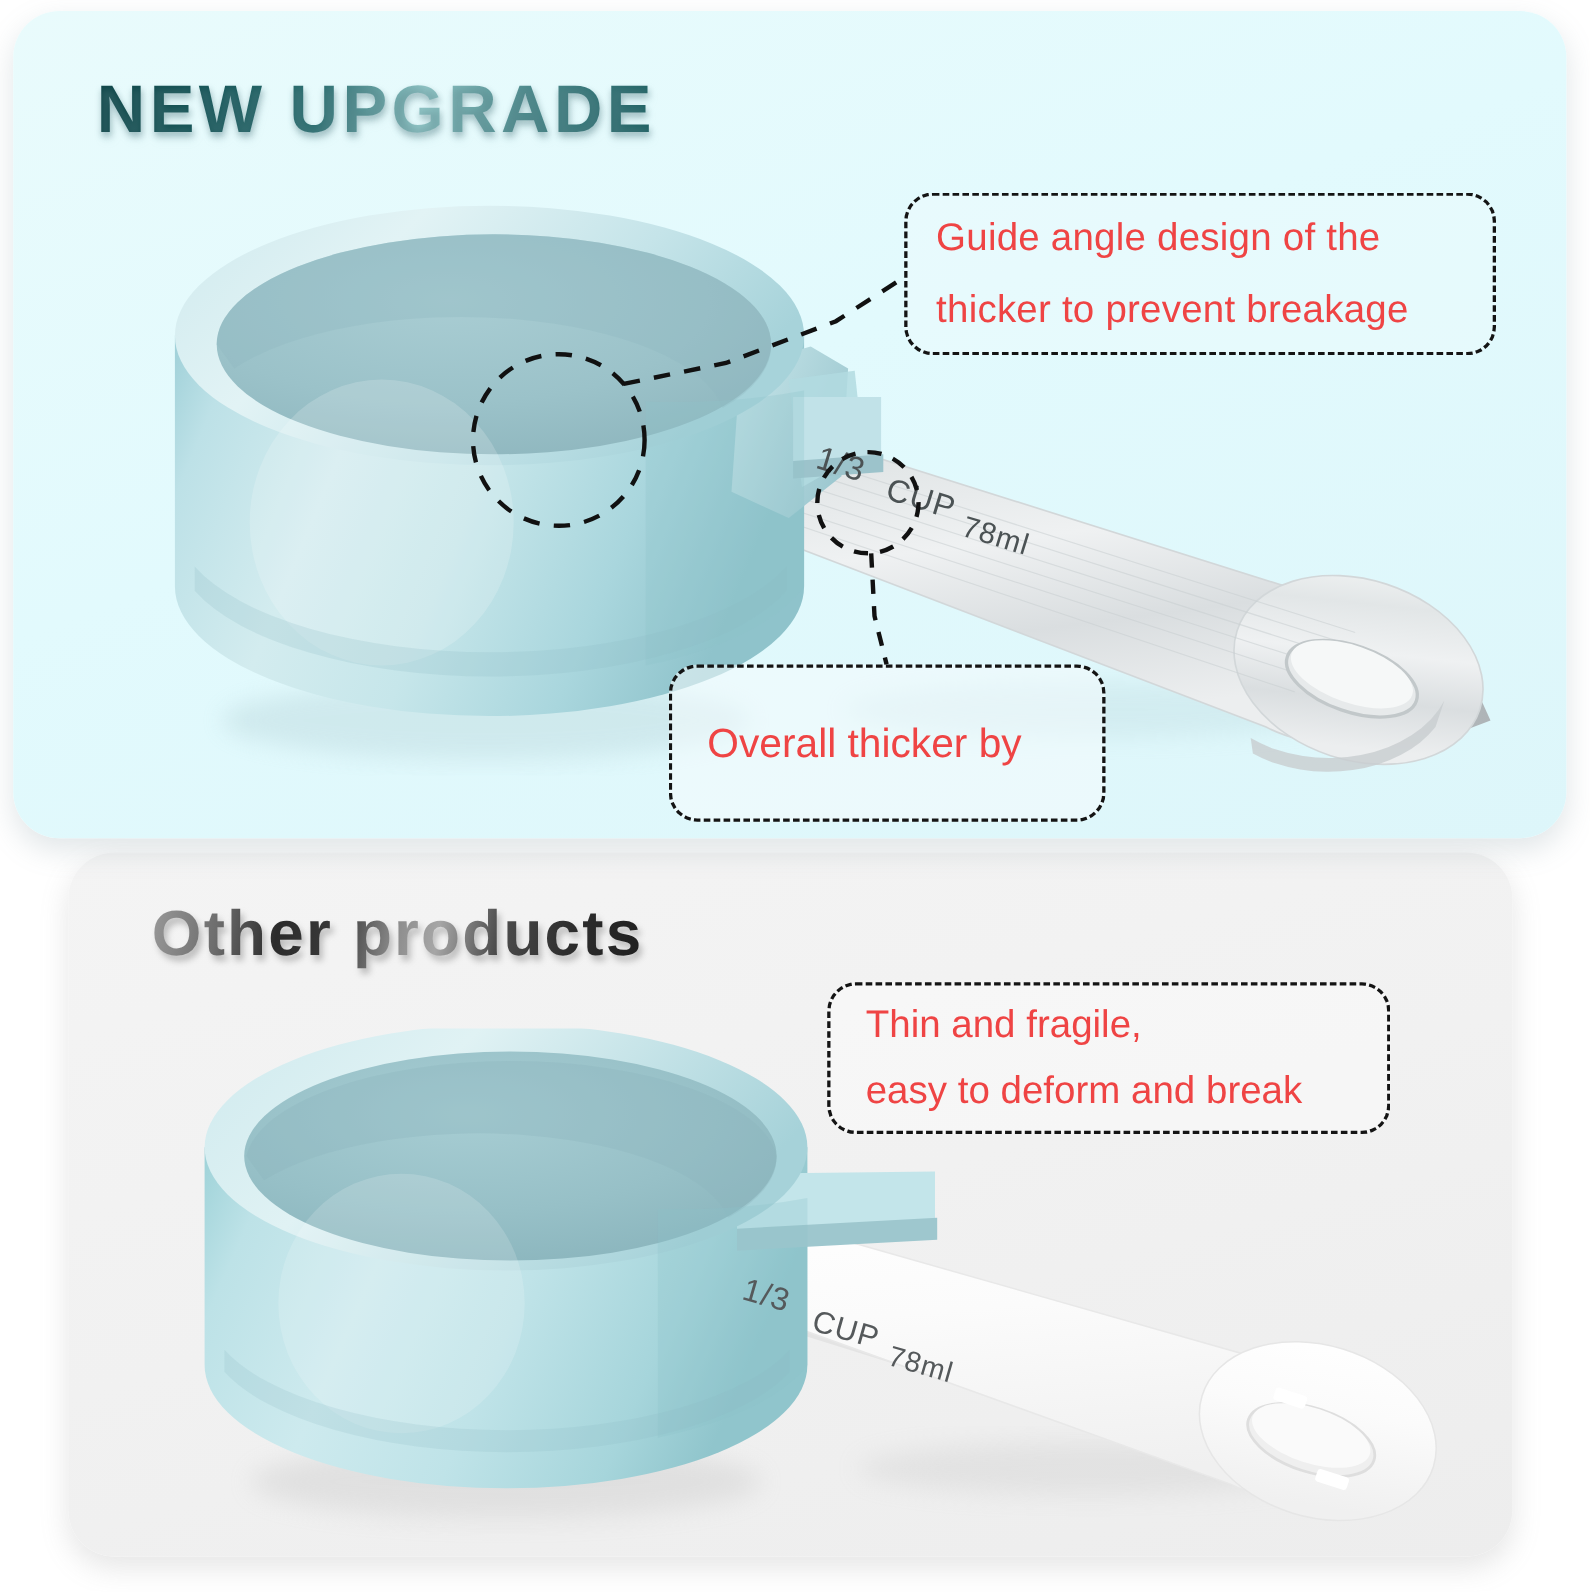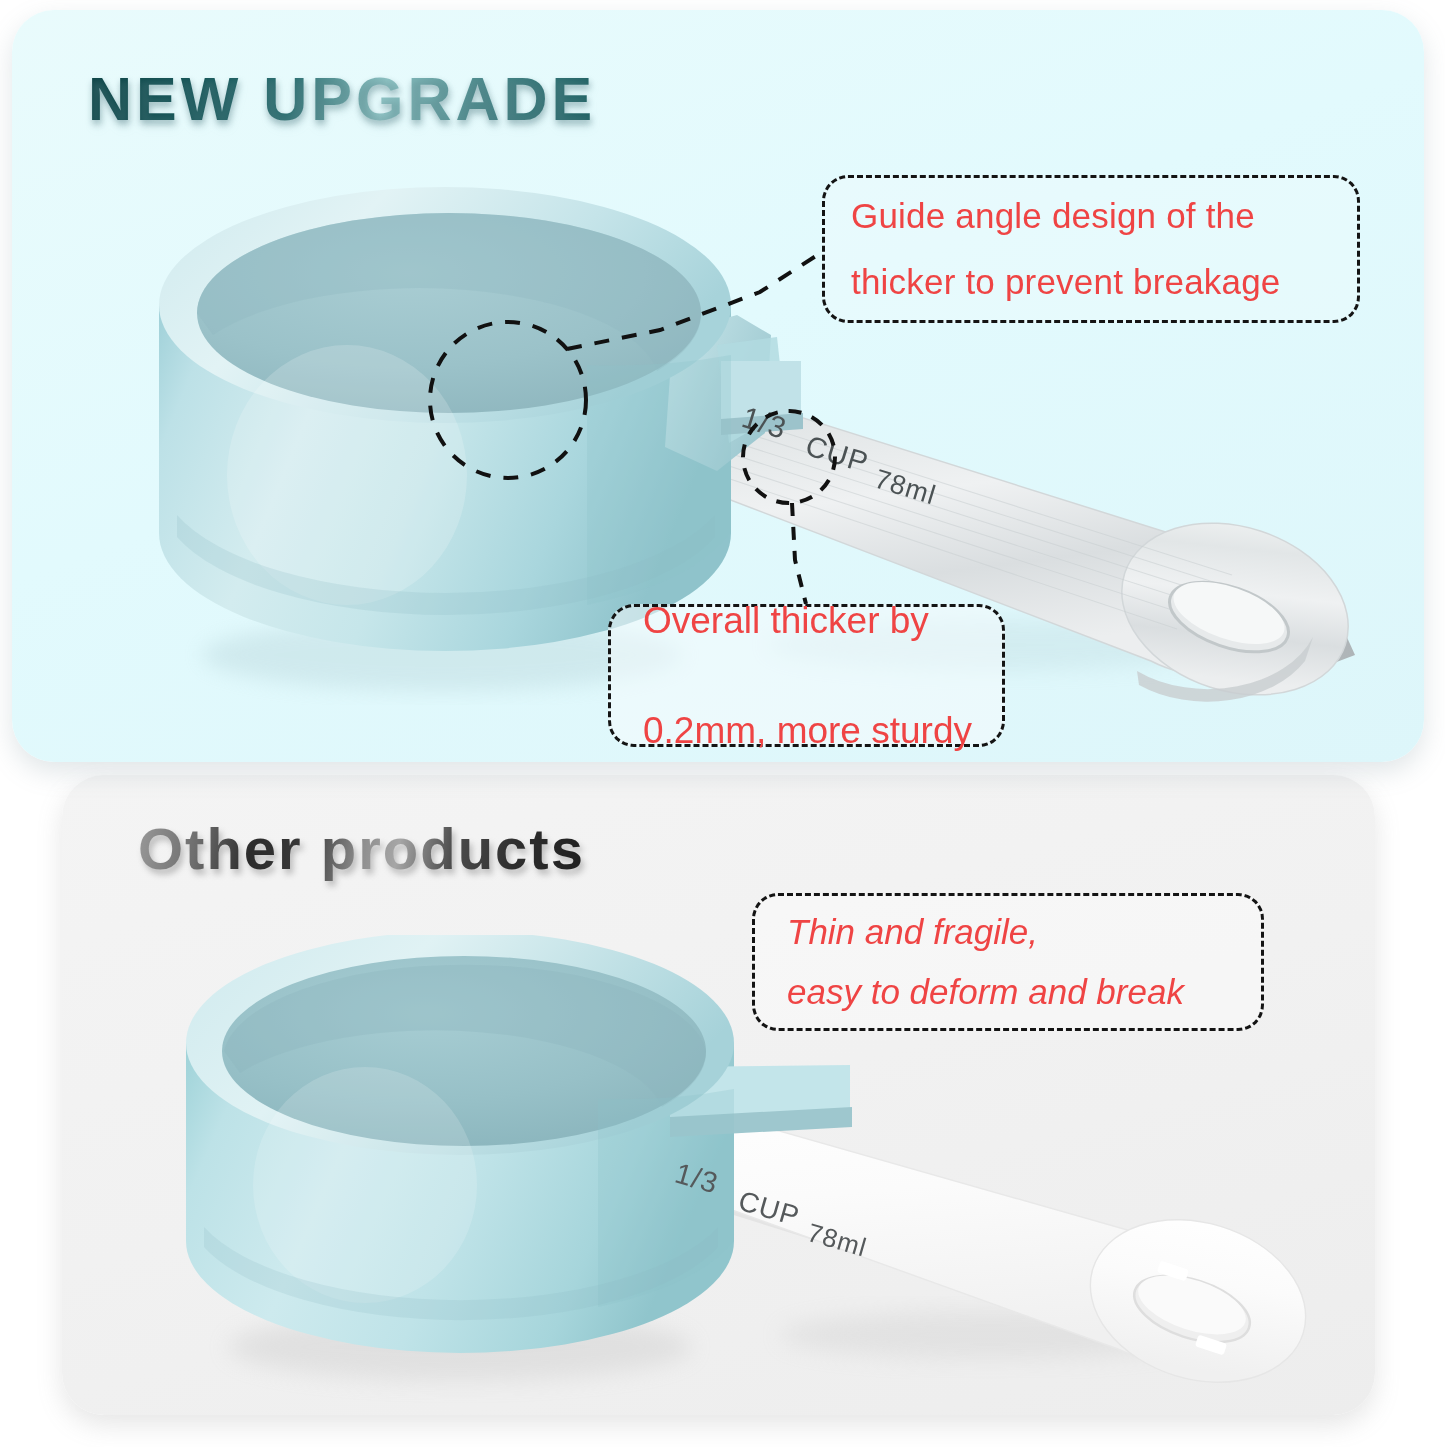--- a/index.html
+++ b/index.html
@@ -120,21 +120,20 @@
     font-size: 37px;
     line-height: 62px;
   }
   .callout-thin {
     left: 752px;
     top: 893px;
     width: 512px;
     height: 138px;
     padding: 0 32px;
     background: rgba(250,250,250,0.60);
-    font-style: italic;
   }
   .callout-thin .line {
     font-size: 35px;
     line-height: 60px;
   }
 
   
   .ann-svg {
     position: absolute;
     left: 0; top: 0;
@@ -363,21 +362,20 @@
     <path d="M 792 503 L 795 560 L 806 604" fill="none" stroke="#111111" stroke-width="4" stroke-dasharray="13 11"></path>
   </svg>
 
   <div class="callout callout-guide">
     <span class="line">Guide angle design of the</span>
     <span class="line">thicker to prevent breakage</span>
   </div>
 
   <div class="callout callout-thick">
     <span class="line">Overall thicker by</span>
-    <span class="line">0.2mm, more sturdy</span>
   </div>
 
   <div class="callout callout-thin">
     <span class="line">Thin and fragile,</span>
     <span class="line">easy to deform and break</span>
   </div>
 
 </div>
 
 </body></html>

